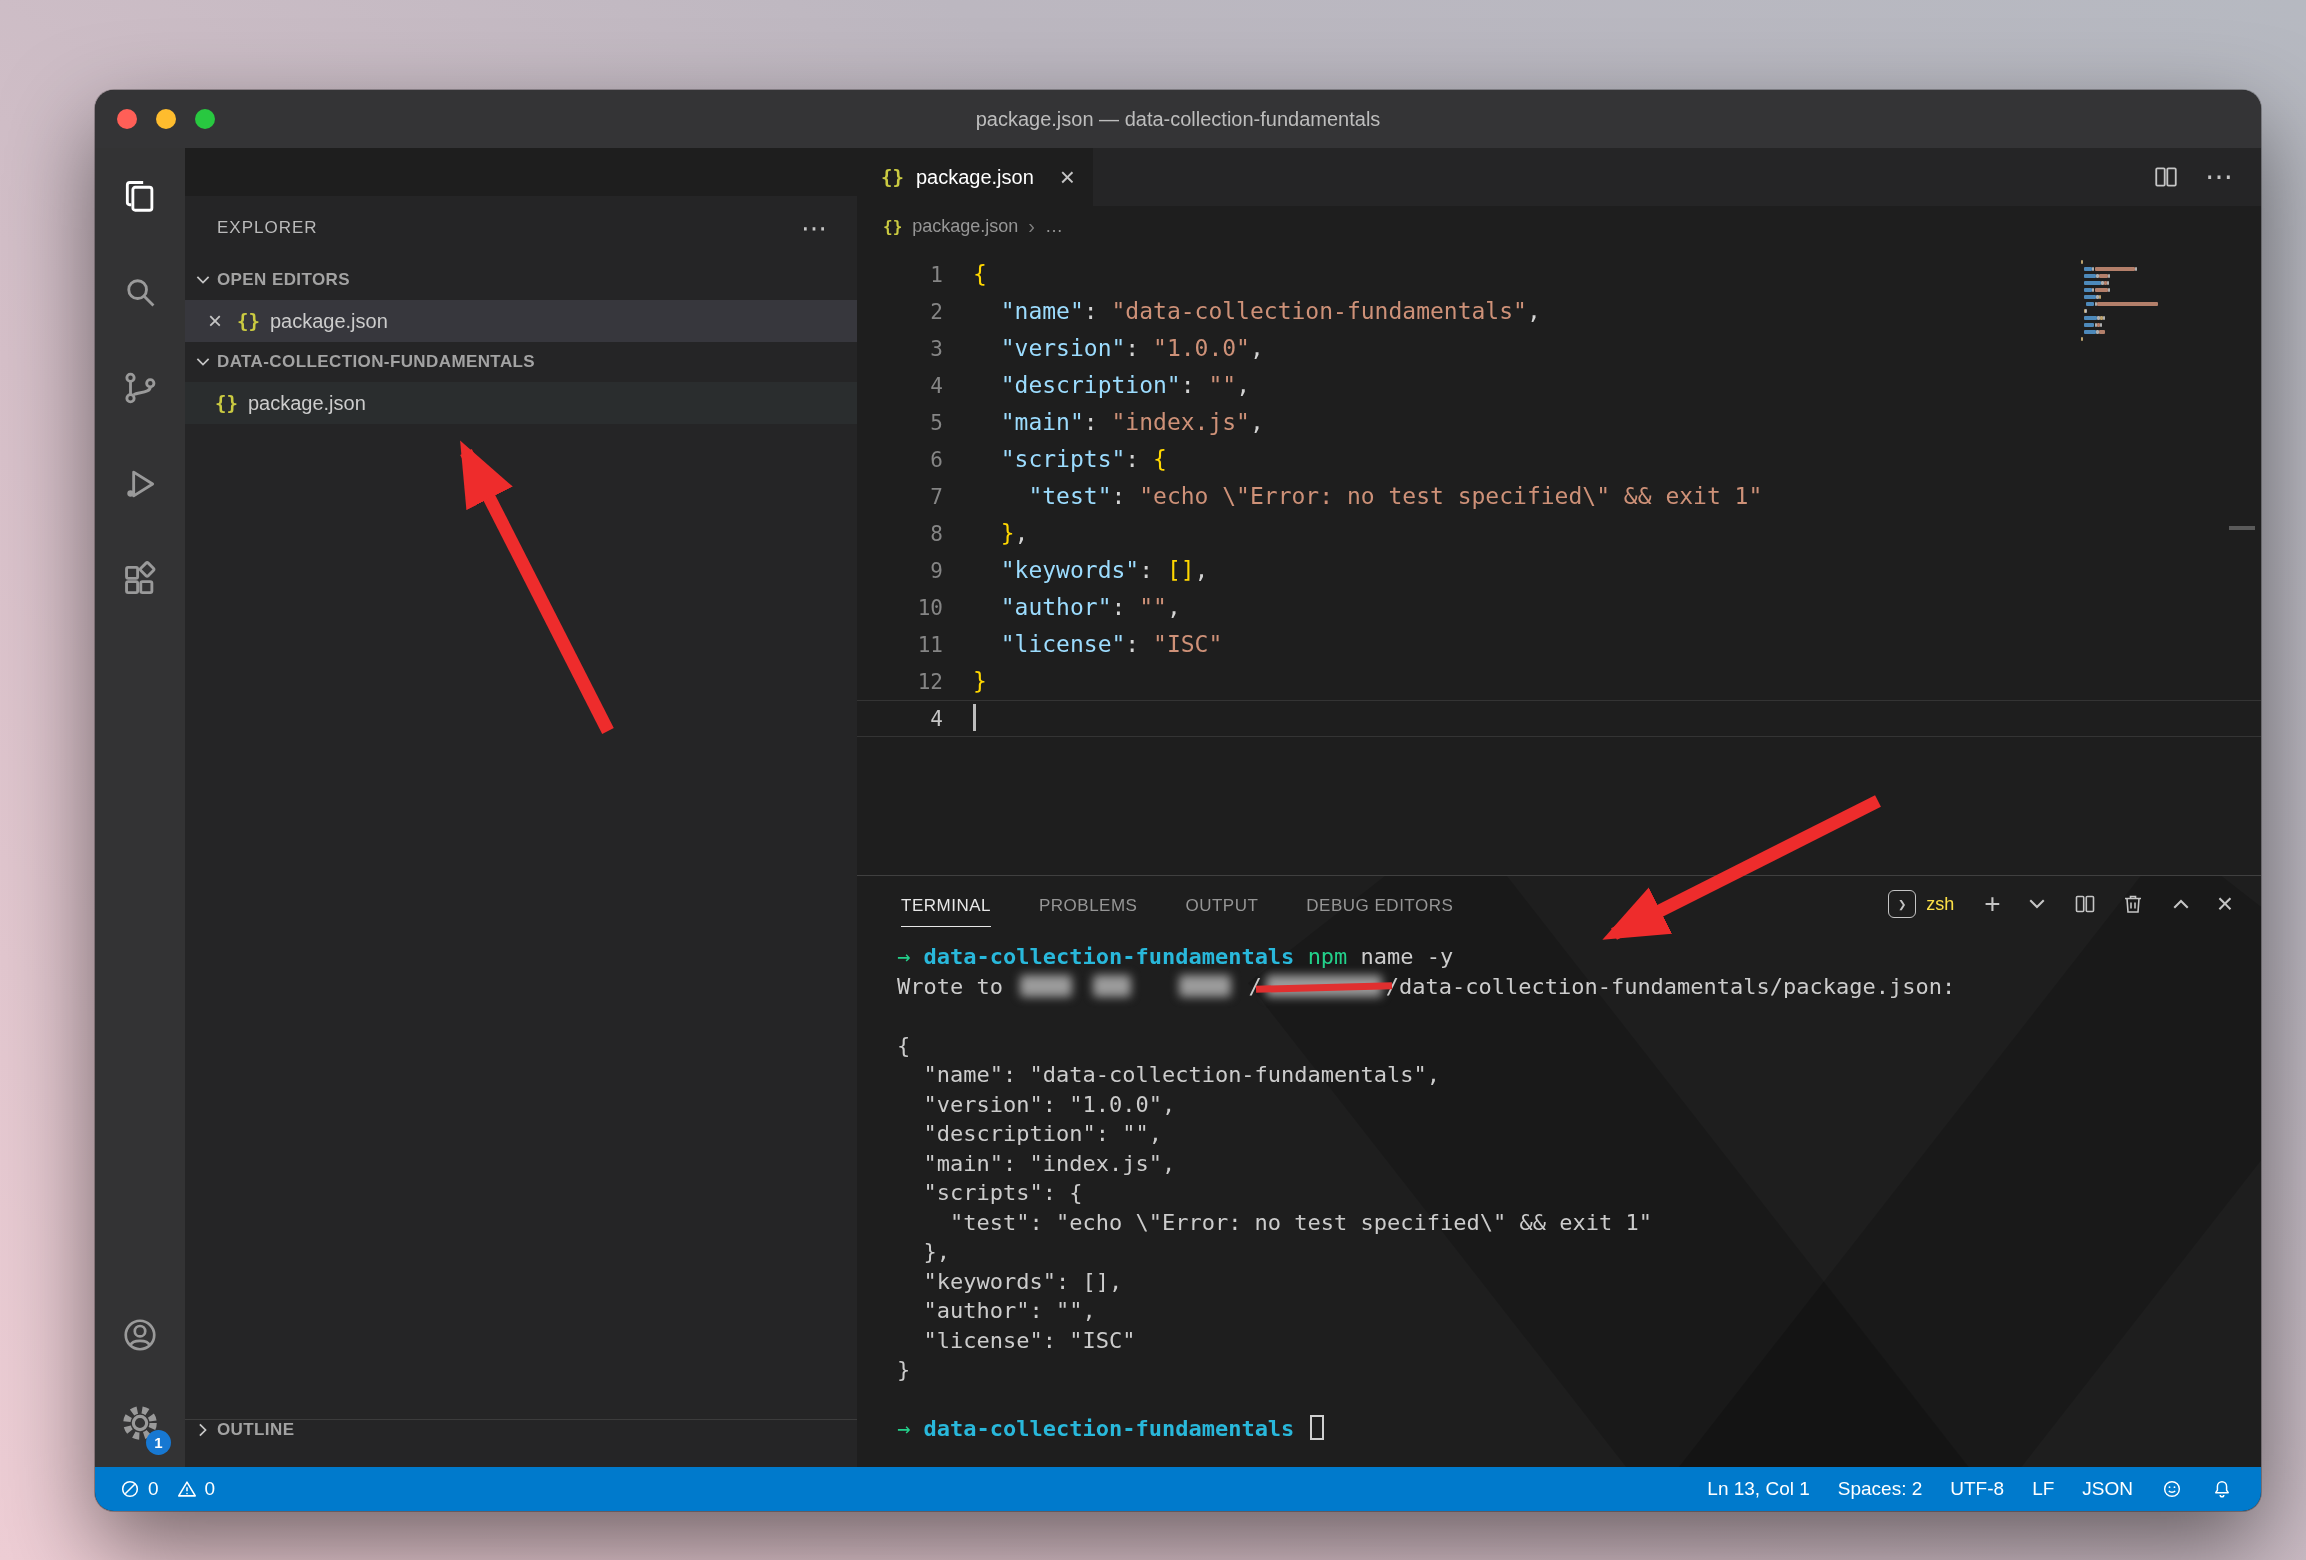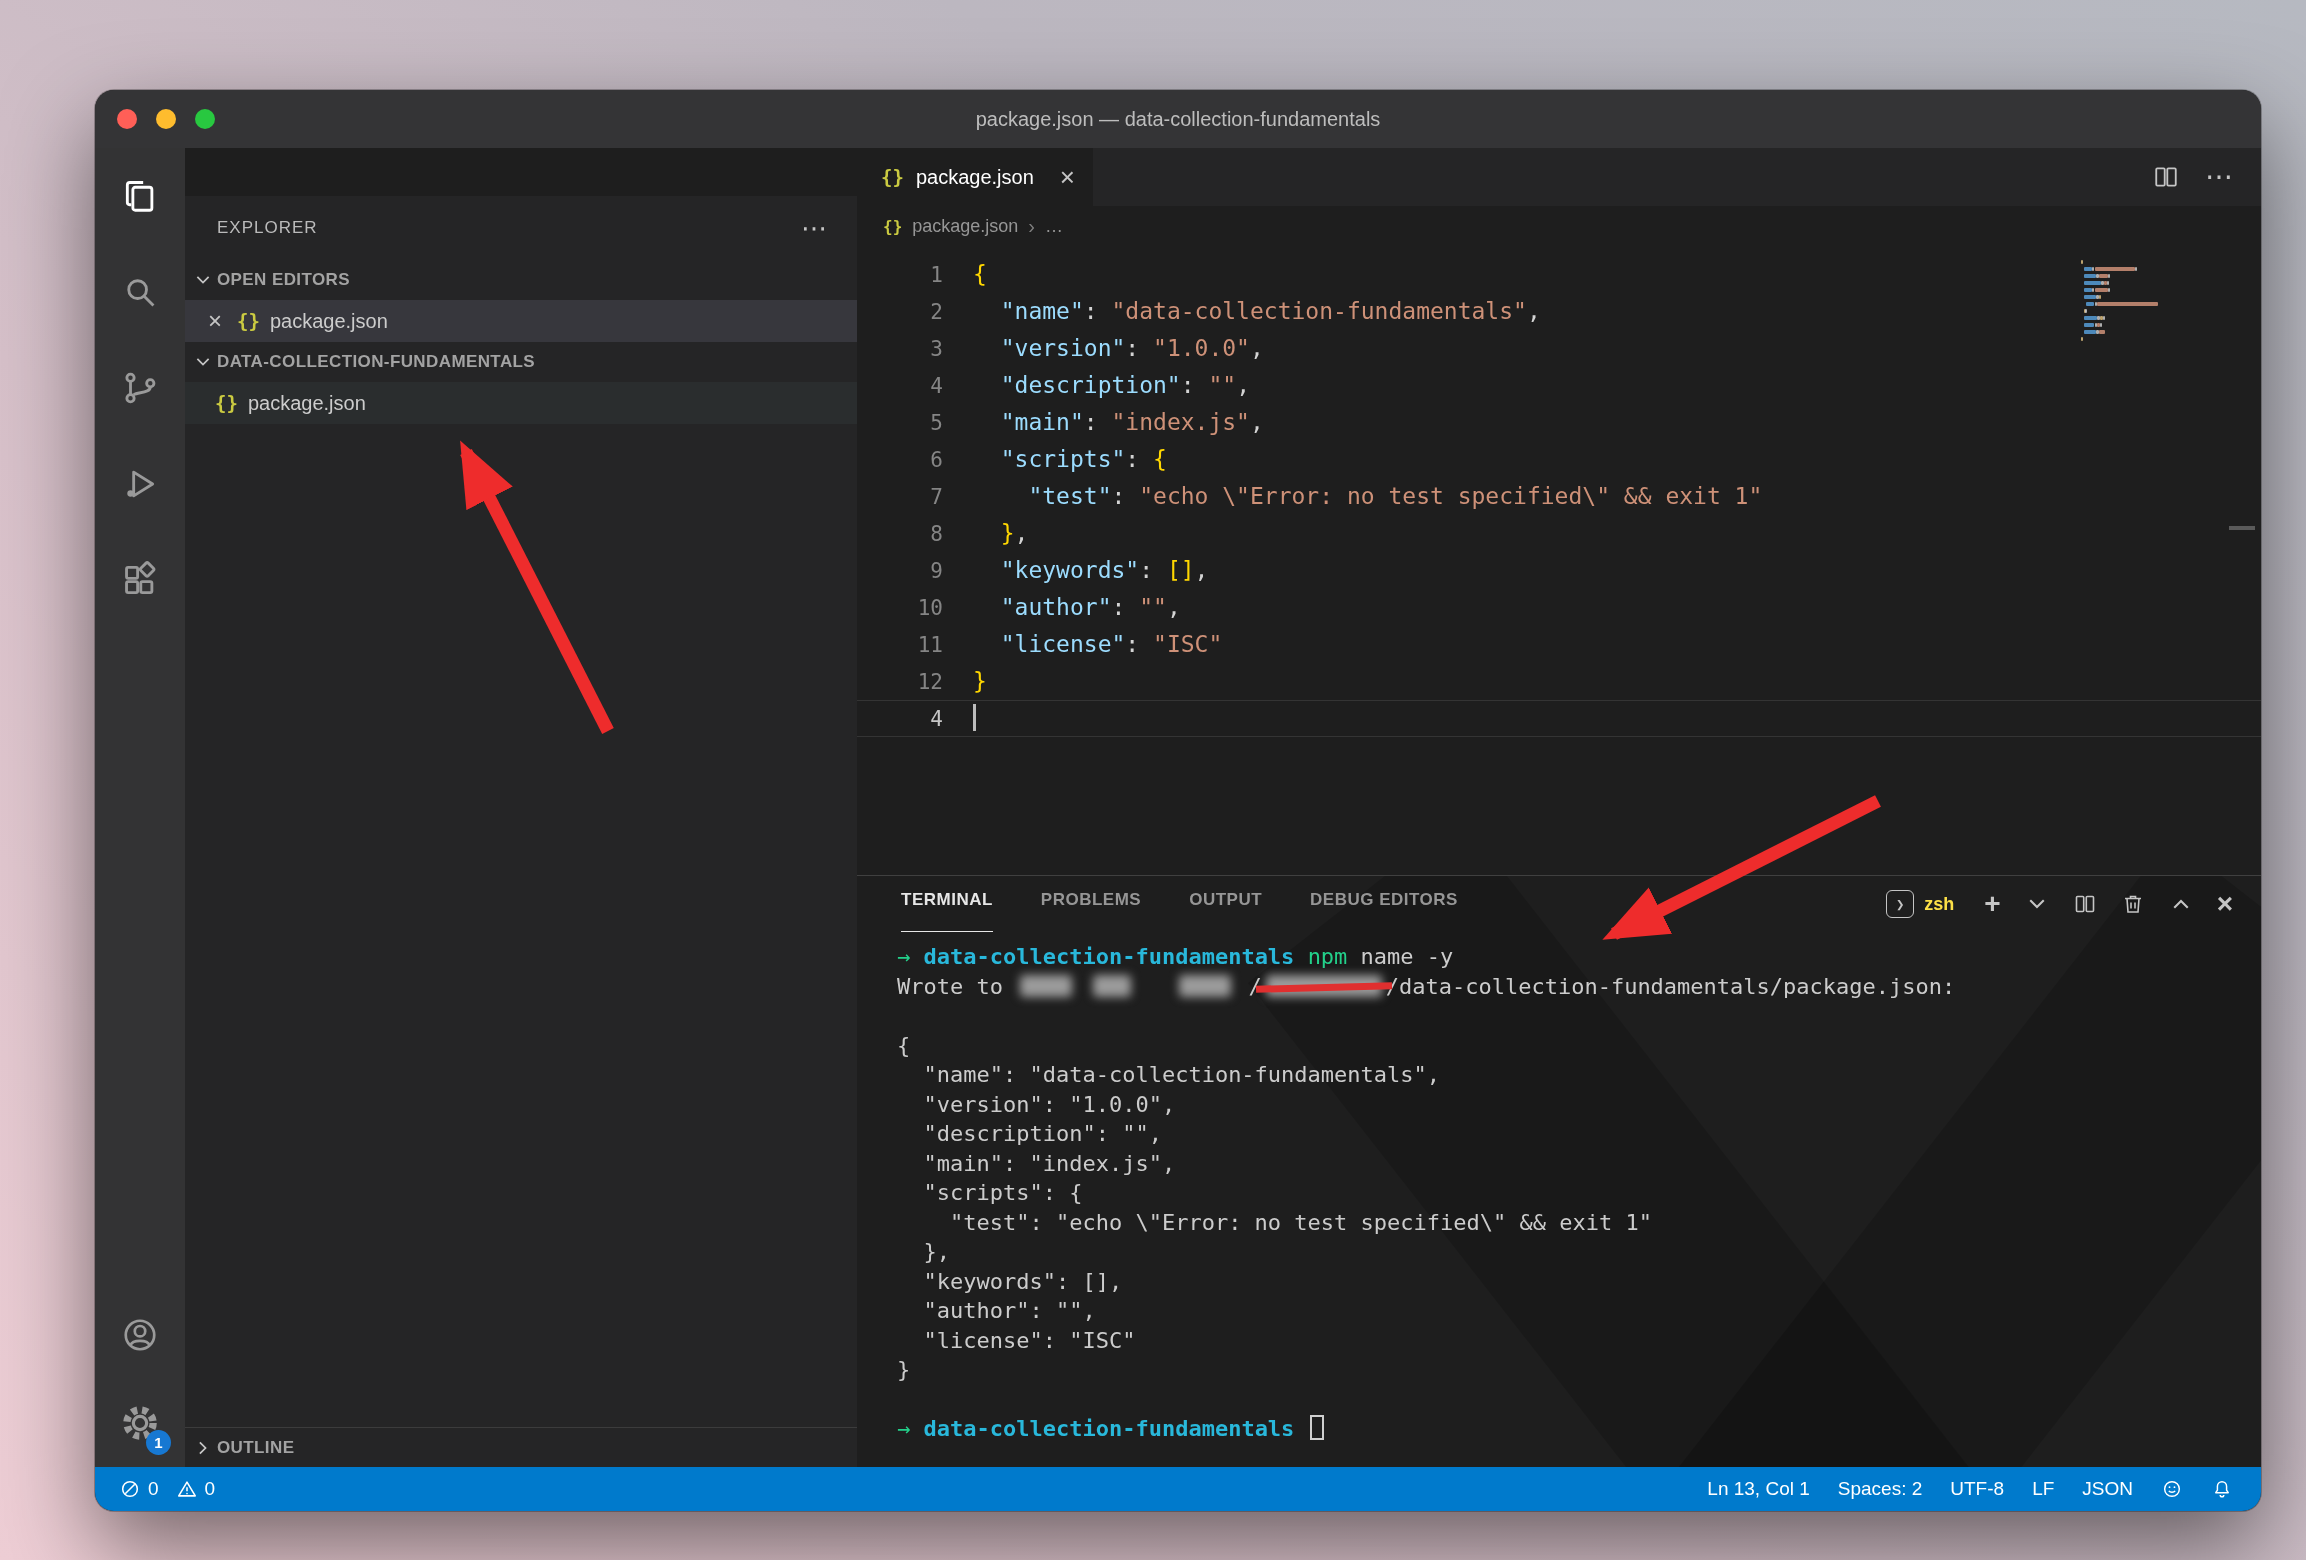--- a/index.html
+++ b/index.html
@@ -34,21 +34,21 @@
   .sb-section-header{height:40px;display:flex;align-items:center;gap:4px;padding-left:8px;font-weight:bold;}
   .sb-section-label{font-size:17px;letter-spacing:.4px;color:#a3a3a3;}
   .chev{color:#c5c5c5;display:flex;align-items:center;}
   .sb-row{height:42px;display:flex;align-items:center;gap:10px;padding-left:18px;font-size:20px;cursor:pointer;}
   .sb-row.selected{background:#37373d;}
   .sb-row.file{background:#2a2d2e;padding-left:30px;}
   .row-close{font-size:24px;color:#c5c5c5;width:24px;text-align:center;}
   .json-ic{color:#cbcb41;font-size:19px;font-weight:bold;font-family:"DejaVu Sans Mono",monospace;}
   .row-label{color:#cccccc;}
   .sb-spacer{flex:1;}
-  .sb-outline{height:40px;border-top:1px solid #3c3c3c;display:flex;align-items:center;gap:4px;padding-left:8px;font-weight:bold;}
+  .sb-outline{height:48px;border-top:1px solid #3c3c3c;display:flex;align-items:flex-start;gap:4px;padding-left:8px;font-weight:bold;}
   
   .editor-col{flex:1;display:flex;flex-direction:column;min-width:0;background:#1e1e1e;}
   .tabbar{height:58px;background:#252526;display:flex;align-items:stretch;justify-content:space-between;flex:none;}
   .tab{display:flex;align-items:center;gap:12px;padding:0 18px 0 24px;background:#1e1e1e;color:#ffffff;cursor:pointer;}
   .tab-label{font-size:20px;}
   .tab-close{font-size:26px;color:#c5c5c5;margin-left:14px;}
   .tab-actions{display:flex;align-items:center;gap:26px;padding-right:28px;color:#c5c5c5;}
   .icon-btn{cursor:pointer;display:flex;align-items:center;}
   .icon-btn svg{width:26px;height:26px;}
   .icon-btn.txt{font-size:28px;line-height:10px;}
@@ -69,21 +69,21 @@
   .ed-cursor{display:inline-block;width:2.5px;height:27px;background:#bcbcbc;vertical-align:-5px;}
   .minimap{position:absolute;top:14px;right:48px;width:132px;}
   .mini-row{position:relative;height:5px;margin-bottom:2px;}
   .mini-row i{position:absolute;top:0;height:4px;border-radius:1px;opacity:.85;}
   .overview-dash{position:absolute;right:6px;top:280px;width:26px;height:4px;background:#5a5a5a;}
   
   .panel{height:592px;flex:none;position:relative;border-top:1px solid rgba(128,128,128,.35);overflow:hidden;}
   .wm{position:absolute;pointer-events:none;background:rgba(0,0,0,.16);}
   .wm1{right:150px;top:-60px;width:270px;height:980px;transform:rotate(38deg);}
   .wm2{right:470px;top:-80px;width:270px;height:980px;transform:rotate(-38deg);}
-  .panel-header{height:56px;display:flex;justify-content:space-between;padding:0 28px 0 44px;position:relative;font-weight:bold;}
+  .panel-header{height:56px;display:flex;align-items:center;justify-content:space-between;padding:0 28px 0 44px;position:relative;}
   .panel-tabs{display:flex;gap:48px;}
   .panel-tab{font-size:17px;letter-spacing:.5px;color:#969696;cursor:pointer;padding:14px 0 10px 0;}
   .panel-tab.active{color:#e7e7e7;border-bottom:1.5px solid #e7e7e7;}
   .panel-actions{display:flex;align-items:center;gap:24px;color:#c5c5c5;}
   .panel-actions svg{width:24px;height:24px;}
   .term-chip{display:flex;align-items:center;gap:10px;margin-right:6px;}
   .term-box{width:28px;height:28px;border:1.6px solid #c5c5c5;border-radius:6px;display:flex;align-items:center;justify-content:center;font-size:14px;font-family:"DejaVu Sans Mono",monospace;}
   .term-shell{font-size:18px;color:#fde047;}
   .pa-txt{font-size:28px;line-height:10px;cursor:pointer;}
   .terminal-content{position:relative;padding:10px 0 0 40px;font-family:"DejaVu Sans Mono",monospace;font-size:22px;}

